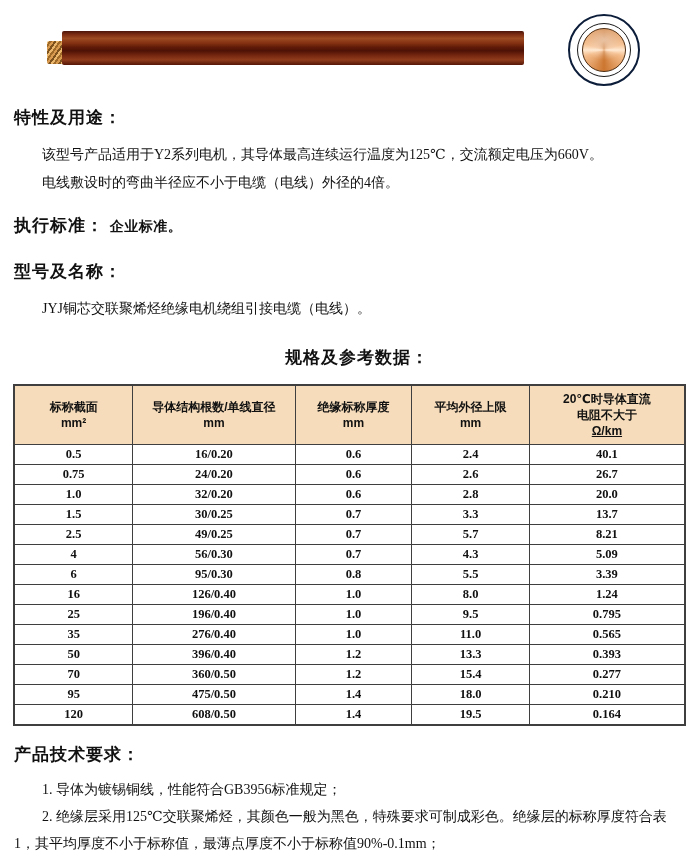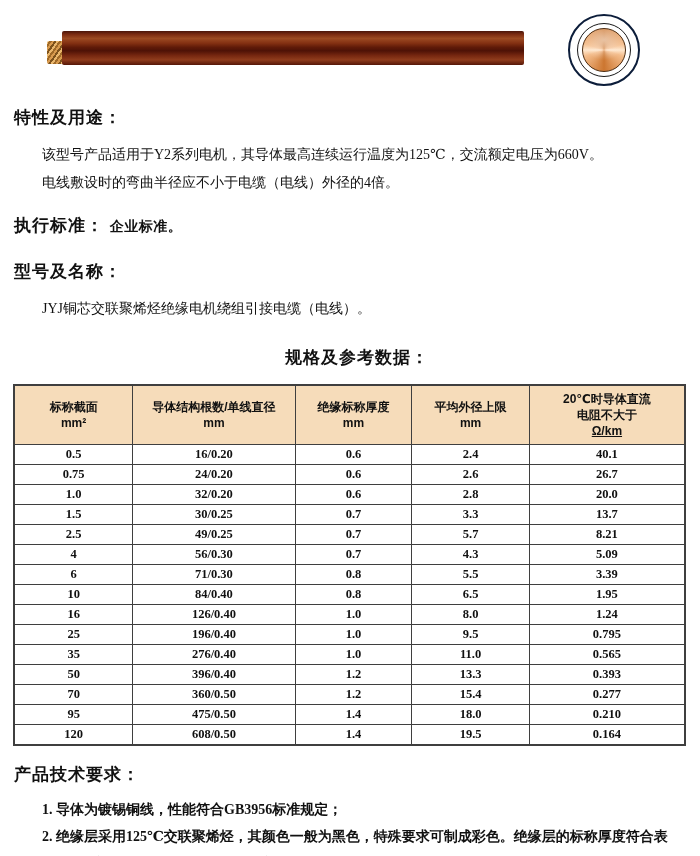--- a/index.html
+++ b/index.html
@@ -57,21 +57,21 @@
   .h-features { margin-top:4px; }
   .h-standard { margin-top:17px; }
   .h-model    { margin-top:23px; }
   .h-spec     { margin-top:23px;text-align:center; }
   .h-req      { margin-top:17px; }
   .h .inline-text {
     font-family:"Liberation Serif","DejaVu Serif",serif;
     font-weight:bold; font-size:14px; letter-spacing:0.5px;text-align:center;
   }
   .body-block { margin:12px 20px 0 42px; font-weight:normal; font-size:14px; line-height:28px; }
-  .req-item   { margin:0 14px; font-weight:bold; font-size:14px; line-height:27px; text-indent:2em; }
+  .req-item   { margin:0 14px; font-weight:normal; font-size:14px; line-height:27px; text-indent:2em; }
   .req-list   { margin-top:10px; }
 
   
   table.spec {
     margin:15px 0 0 13px;
     width:673px;
     border-collapse:collapse;
     table-layout:fixed;
   }
   table.spec, table.spec th, table.spec td { border:1px solid #3f3f3f; }
@@ -192,31 +192,24 @@
         </tr>
         <tr>
           <td>4</td>
           <td>56/0.30</td>
           <td>0.7</td>
           <td>4.3</td>
           <td>5.09</td>
         </tr>
         <tr>
           <td>6</td>
-          <td>71/0.30</td>
+          <td>95/0.30</td>
           <td>0.8</td>
           <td>5.5</td>
           <td>3.39</td>
-        </tr>
-        <tr>
-          <td>10</td>
-          <td>84/0.40</td>
-          <td>0.8</td>
-          <td>6.5</td>
-          <td>1.95</td>
         </tr>
         <tr>
           <td>16</td>
           <td>126/0.40</td>
           <td>1.0</td>
           <td>8.0</td>
           <td>1.24</td>
         </tr>
         <tr>
           <td>25</td>

